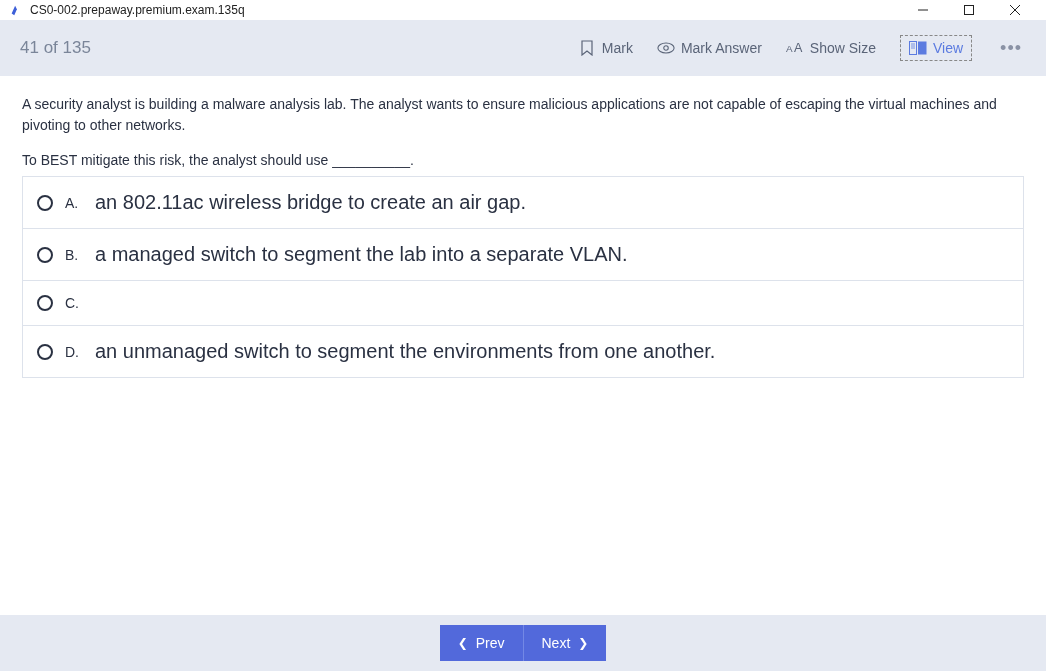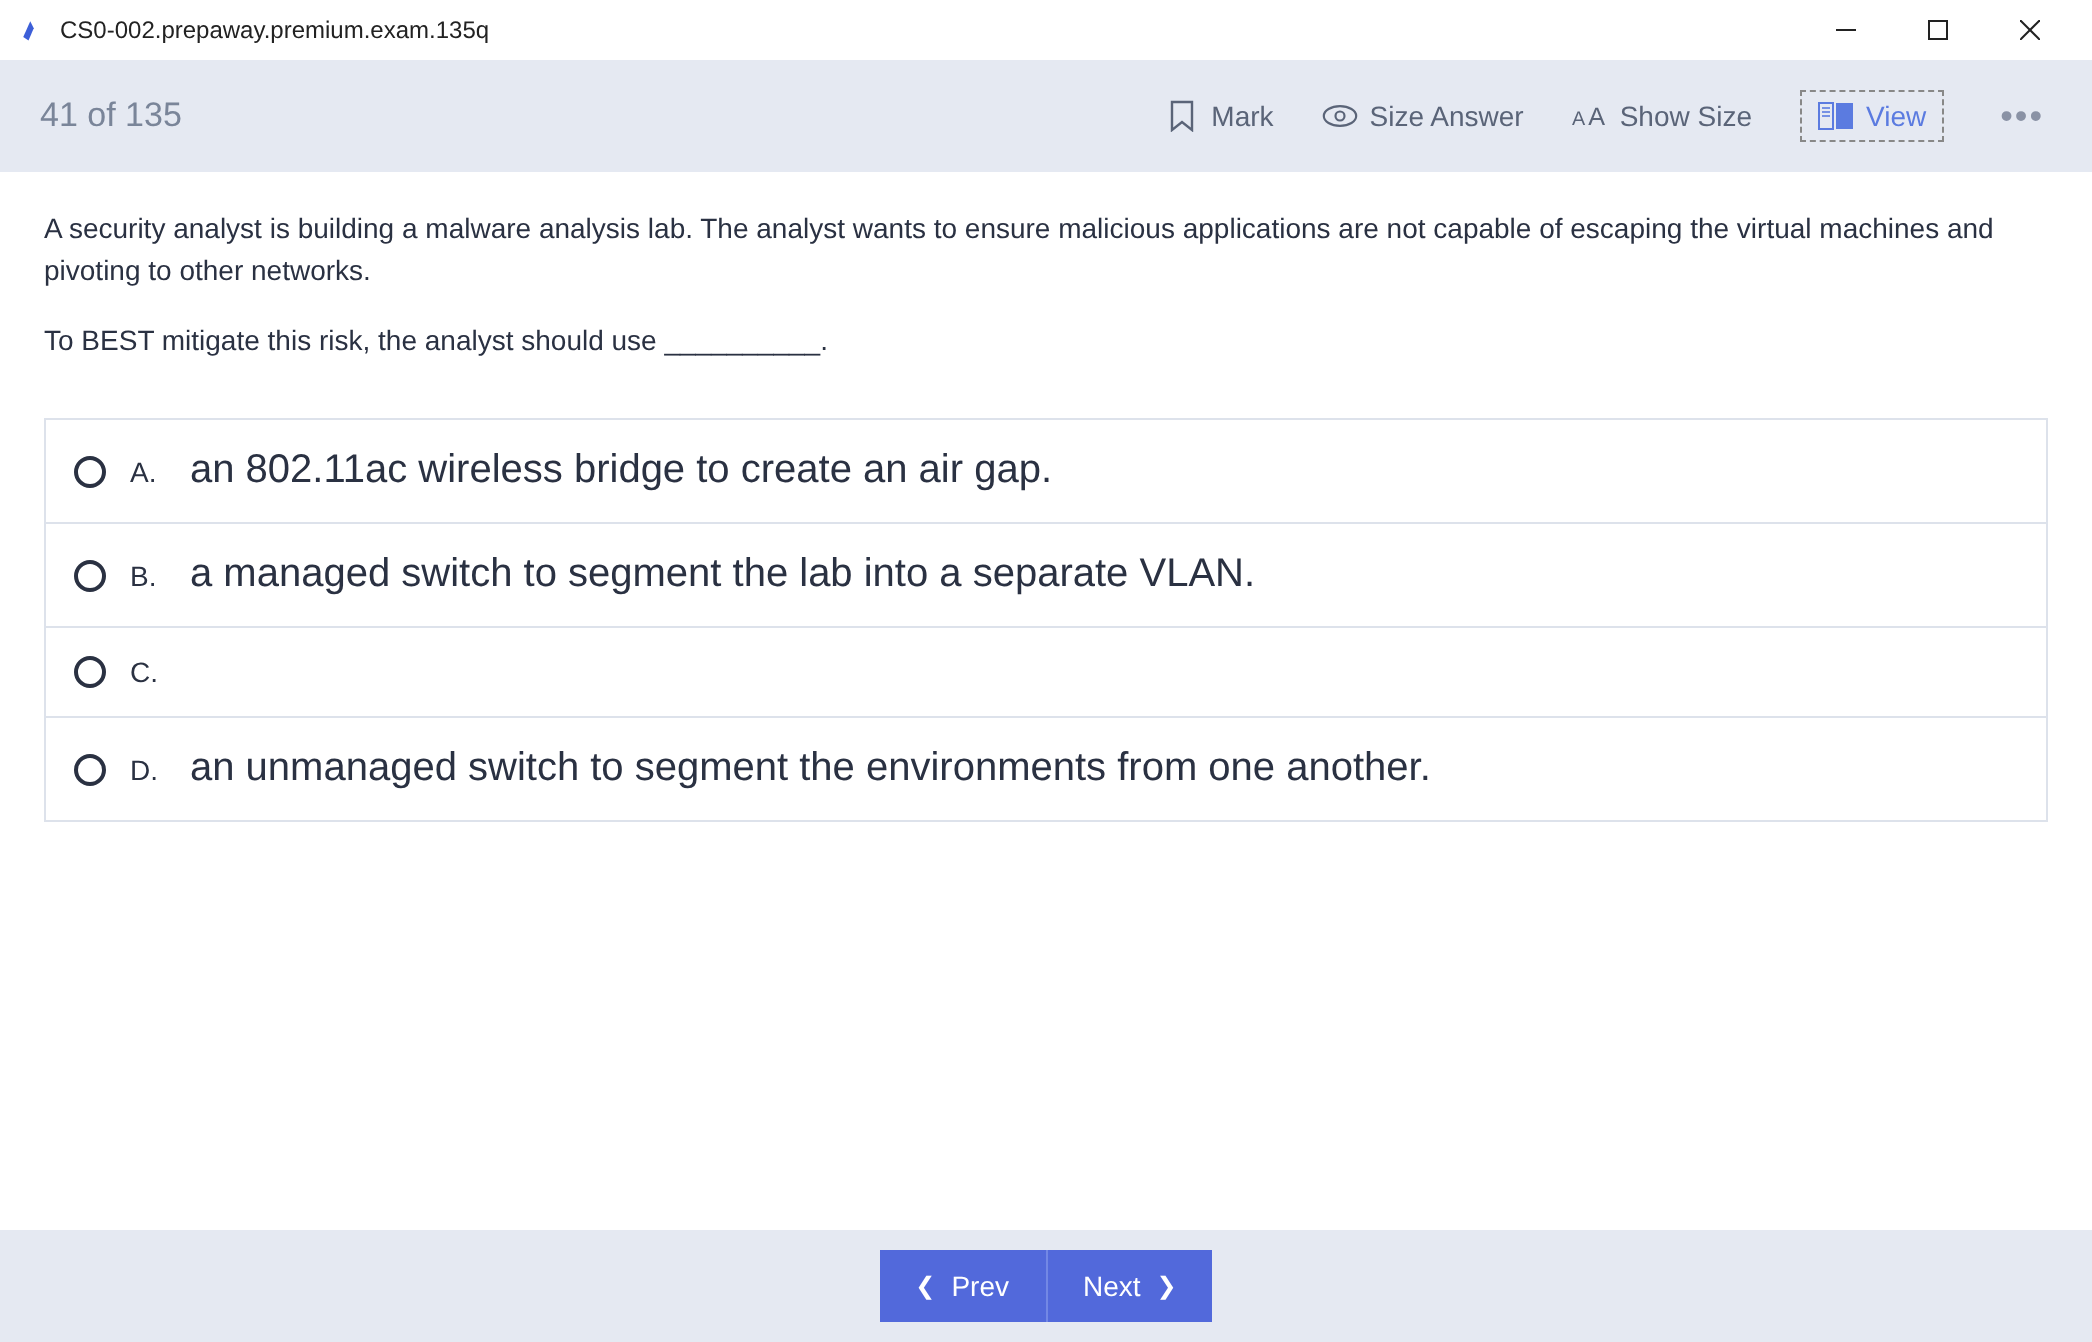--- a/index.html
+++ b/index.html
@@ -14,21 +14,21 @@
       height: 671px;
       overflow: hidden;
       display: flex;
       flex-direction: column;
     }
     .titlebar {
       display: flex;
       align-items: center;
       padding: 4px 8px;
       background: #fff;
-      height: 30px;
+      height: 20px;
     }
     .titlebar-icon {
       width: 16px;
       height: 16px;
       display: flex;
       align-items: center;
       justify-content: center;
       margin-right: 6px;
     }
     .titlebar-title {
@@ -100,21 +100,21 @@
     .question-text {
       font-size: 14px;
       color: #2a3142;
       line-height: 1.5;
       margin-bottom: 14px;
     }
     .question-prompt {
       font-size: 14px;
       color: #2a3142;
       line-height: 1.5;
-      margin-bottom: 28px;
+      margin-bottom: 5px;
     }
     .answers {
       border-top: 1px solid #dde2eb;
     }
     .answer-option {
       display: flex;
       align-items: center;
       padding: 14px 14px;
       border-bottom: 1px solid #dde2eb;
       border-left: 1px solid #dde2eb;
@@ -205,21 +205,21 @@
       </span>
       <span>Mark</span>
     </div>
     <div class="toolbar-item">
       <span class="toolbar-icon">
         <svg width="20" height="14" viewBox="0 0 20 14">
             <ellipse cx="10" cy="7" rx="9" ry="5.5" fill="none" stroke="#5a6478" stroke-width="1.2"></ellipse>
             <circle cx="10" cy="7" r="2.5" fill="none" stroke="#5a6478" stroke-width="1.2"></circle>
           </svg>
       </span>
-      <span>Size Answer</span>
+      <span>Mark Answer</span>
     </div>
     <div class="toolbar-item">
       <span class="toolbar-icon">
         <svg width="20" height="16" viewBox="0 0 20 16">
             <text x="0" y="13" font-size="11" fill="#5a6478" font-family="Arial">A</text>
             <text x="9" y="13" font-size="14" fill="#5a6478" font-family="Arial">A</text>
           </svg>
       </span>
       <span>Show Size</span>
     </div>

